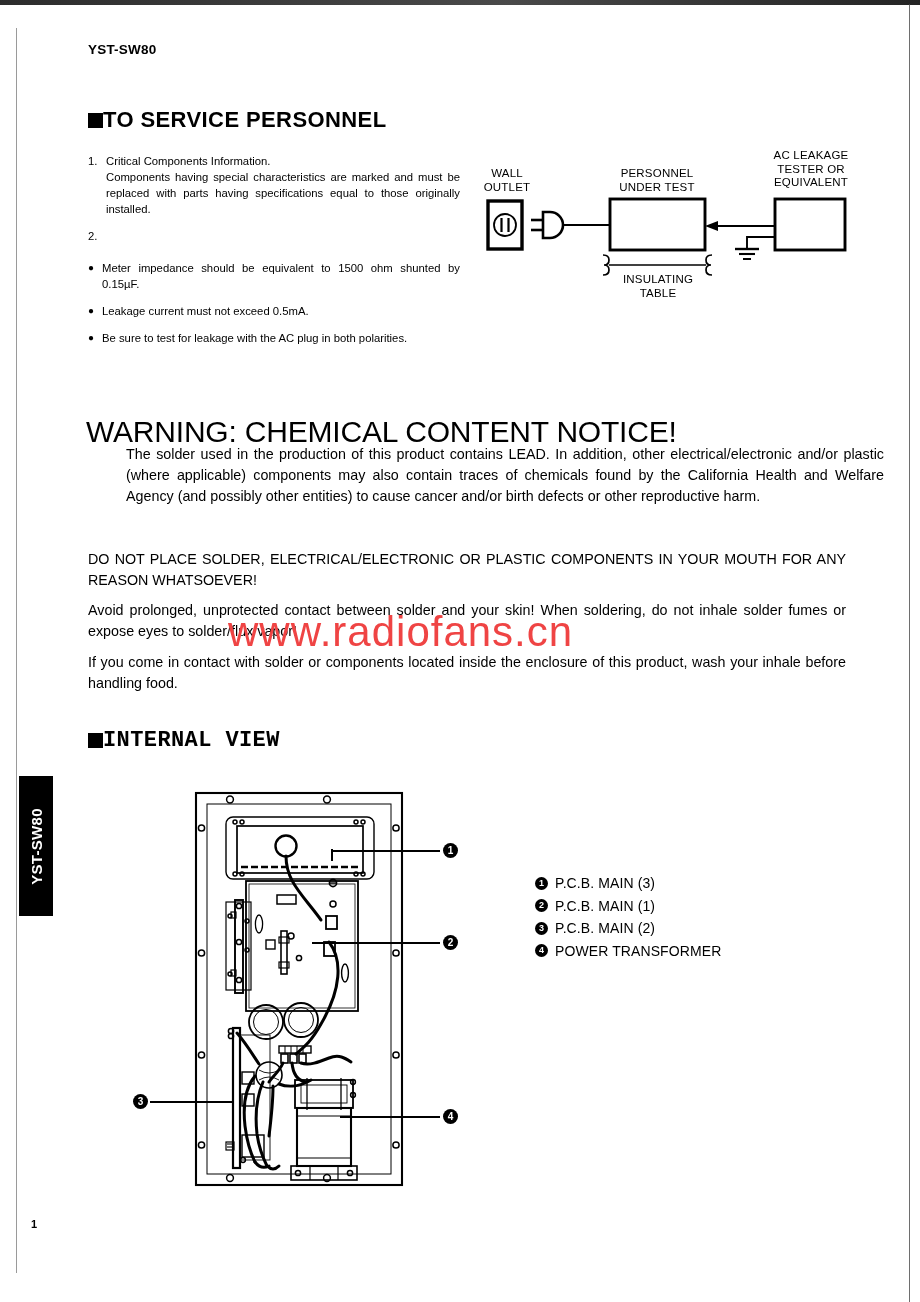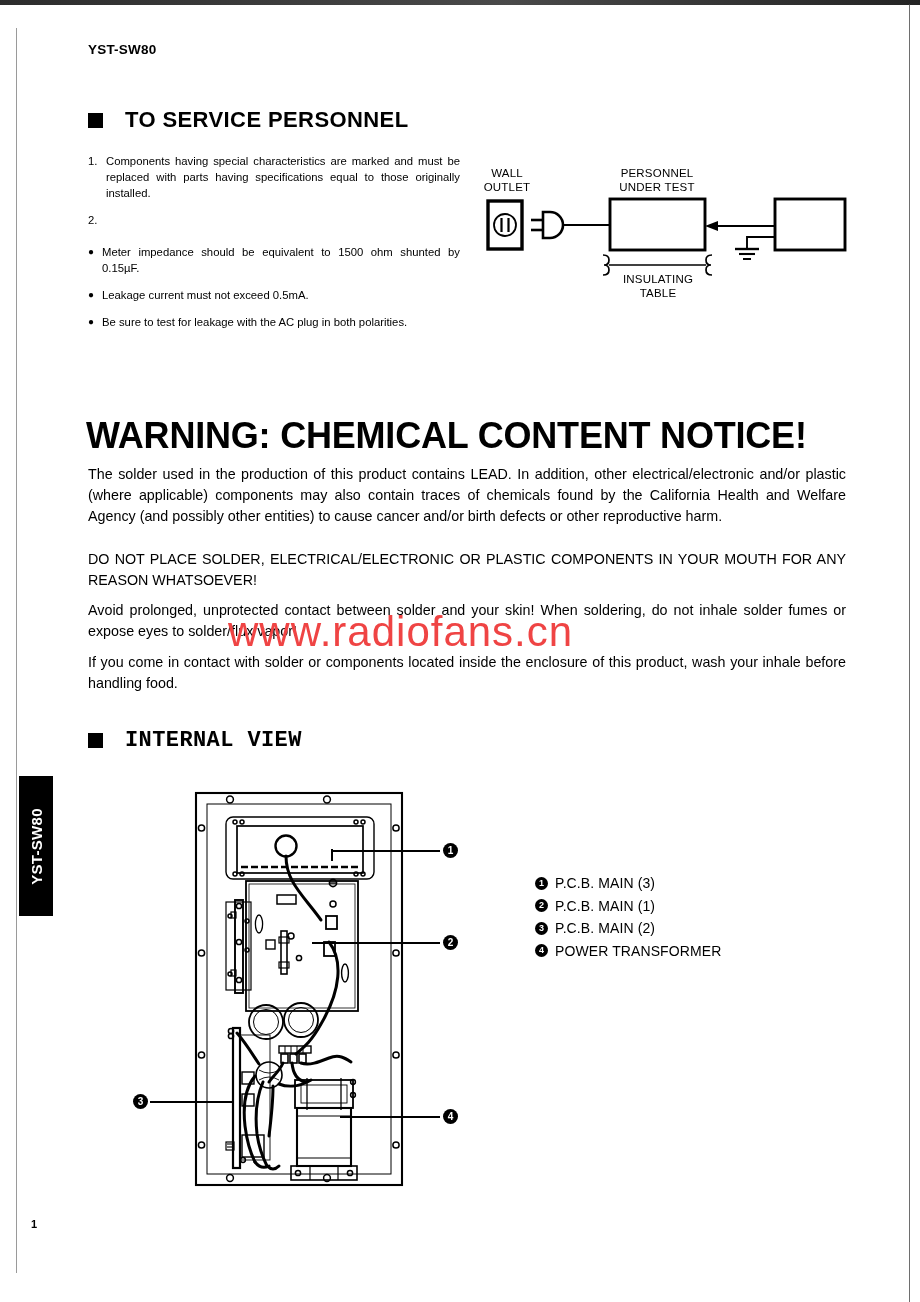--- a/index.html
+++ b/index.html
@@ -20,38 +20,38 @@
   .model-tab{position:absolute;left:19px;top:776px;width:34px;height:140px;background:#000;}
   .model-tab span{
     display:block;color:#fff;font-weight:bold;font-size:15px;letter-spacing:.3px;
     transform:rotate(-90deg);transform-origin:center center;
     white-space:nowrap;position:absolute;left:-53px;top:62px;width:140px;text-align:center;
   }
 
   .hdr-model{position:absolute;left:88px;top:42px;font-size:13.5px;font-weight:bold;letter-spacing:.2px;}
 
   
-  .sec-head{position:absolute;display:flex;align-items:center;gap:22px;}
+  .sec-head{position:absolute;display:flex;align-items:center;gap:0;}
   .sec-sq{width:15px;height:15px;background:#000;display:inline-block;}
   .sec-txt{font-size:22px;font-weight:bold;letter-spacing:.4px;}
 
   
   .svc-list{position:absolute;left:88px;top:153px;width:372px;font-size:11.3px;line-height:1.42;}
   .li{display:flex;margin-bottom:11px;}
   .li .mk{width:18px;flex:0 0 18px;}
   .li .bd{width:14px;flex:0 0 14px;font-size:10px;line-height:1.5;}
   .li .bx{flex:1;text-align:justify;}
   .li .bx .first{text-align:left;}
 
   
   .diag{position:absolute;left:470px;top:155px;width:420px;height:145px;}
   .dlbl{position:absolute;font-size:11.5px;line-height:1.18;text-align:center;letter-spacing:.2px;}
 
   
-  .warn-title{position:absolute;left:86px;top:415px;font-size:36px;font-weight:bold;letter-spacing:-.2px;}
+  .warn-title{position:absolute;left:86px;top:415px;font-size:30px;font-weight:normal;letter-spacing:-.2px;}
   .para{position:absolute;font-size:14.3px;line-height:1.46;text-align:justify;width:758px;left:88px;}
 
   .watermark{position:absolute;left:228px;top:608px;font-size:42px;color:#ef4444;
     letter-spacing:1px;font-family:"Liberation Sans", sans-serif;user-select:none;}
 
   
   .iv-wrap{position:absolute;left:193px;top:790px;width:250px;height:400px;}
   .legend{position:absolute;left:535px;top:876px;font-size:14px;line-height:1;}
   .legend .row{display:flex;align-items:center;gap:7px;margin-bottom:8.5px;}
   .bullet{width:13px;height:13px;border-radius:50%;background:#000;color:#fff;
@@ -82,20 +82,21 @@
   <div class="sec-head" style="left:88px;top:107px;">
     <span class="sec-sq"></span>
     <span class="sec-txt">TO SERVICE PERSONNEL</span>
   </div>
 
   <div class="svc-list">
 
     <div class="li">
       <div class="mk">1.</div>
       <div class="bx">
+        <div class="first">Critical Components Information.</div>
         <div>Components having special characteristics are marked and must be replaced with parts having specifications equal to those originally installed.</div>
       </div>
     </div>
 
     <div class="li">
       <div class="mk">2.</div>
       <div class="bx">
       </div>
     </div>
 
@@ -154,29 +155,34 @@
     </svg>
 
     <div class="dlbl" style="left:6px;top:12px;width:62px;">
       <div>WALL</div>
         <div>OUTLET</div>
     </div>
     <div class="dlbl" style="left:127px;top:12px;width:120px;">
       <div>PERSONNEL</div>
         <div>UNDER TEST</div>
     </div>
+    <div class="dlbl" style="left:282px;top:-6px;width:118px;">
+      <div>AC LEAKAGE</div>
+        <div>TESTER OR</div>
+        <div>EQUIVALENT</div>
+    </div>
     <div class="dlbl" style="left:128px;top:118px;width:120px;">
       <div>INSULATING</div>
         <div>TABLE</div>
     </div>
   </div>
 
   <div class="warn-title">WARNING: CHEMICAL CONTENT NOTICE!</div>
 
-  <div class="para" style="top:464px;">The solder used in the production of this product contains LEAD. In addition, other electrical/electronic and/or plastic (where applicable) components may also contain traces of chemicals found by the California Health and Welfare Agency (and possibly other entities) to cause cancer and/or birth defects or other reproductive harm.</div>
+  <div class="para" style="top:444px;margin-left:38px;">The solder used in the production of this product contains LEAD. In addition, other electrical/electronic and/or plastic (where applicable) components may also contain traces of chemicals found by the California Health and Welfare Agency (and possibly other entities) to cause cancer and/or birth defects or other reproductive harm.</div>
   <div class="para" style="top:549px;">DO NOT PLACE SOLDER, ELECTRICAL/ELECTRONIC OR PLASTIC COMPONENTS IN YOUR MOUTH FOR ANY REASON WHATSOEVER!</div>
   <div class="para" style="top:600px;">Avoid prolonged, unprotected contact between solder and your skin! When soldering, do not inhale solder fumes or expose eyes to solder/flux vapor!</div>
   <div class="para" style="top:652px;">If you come in contact with solder or components located inside the enclosure of this product, wash your inhale before handling food.</div>
 
   <div class="watermark">www.radiofans.cn</div>
 
   <div class="sec-head" style="left:88px;top:728px;font-family:Liberation Mono, monospace;">
     <span class="sec-sq"></span>
     <span class="sec-txt">INTERNAL VIEW</span>
   </div>

